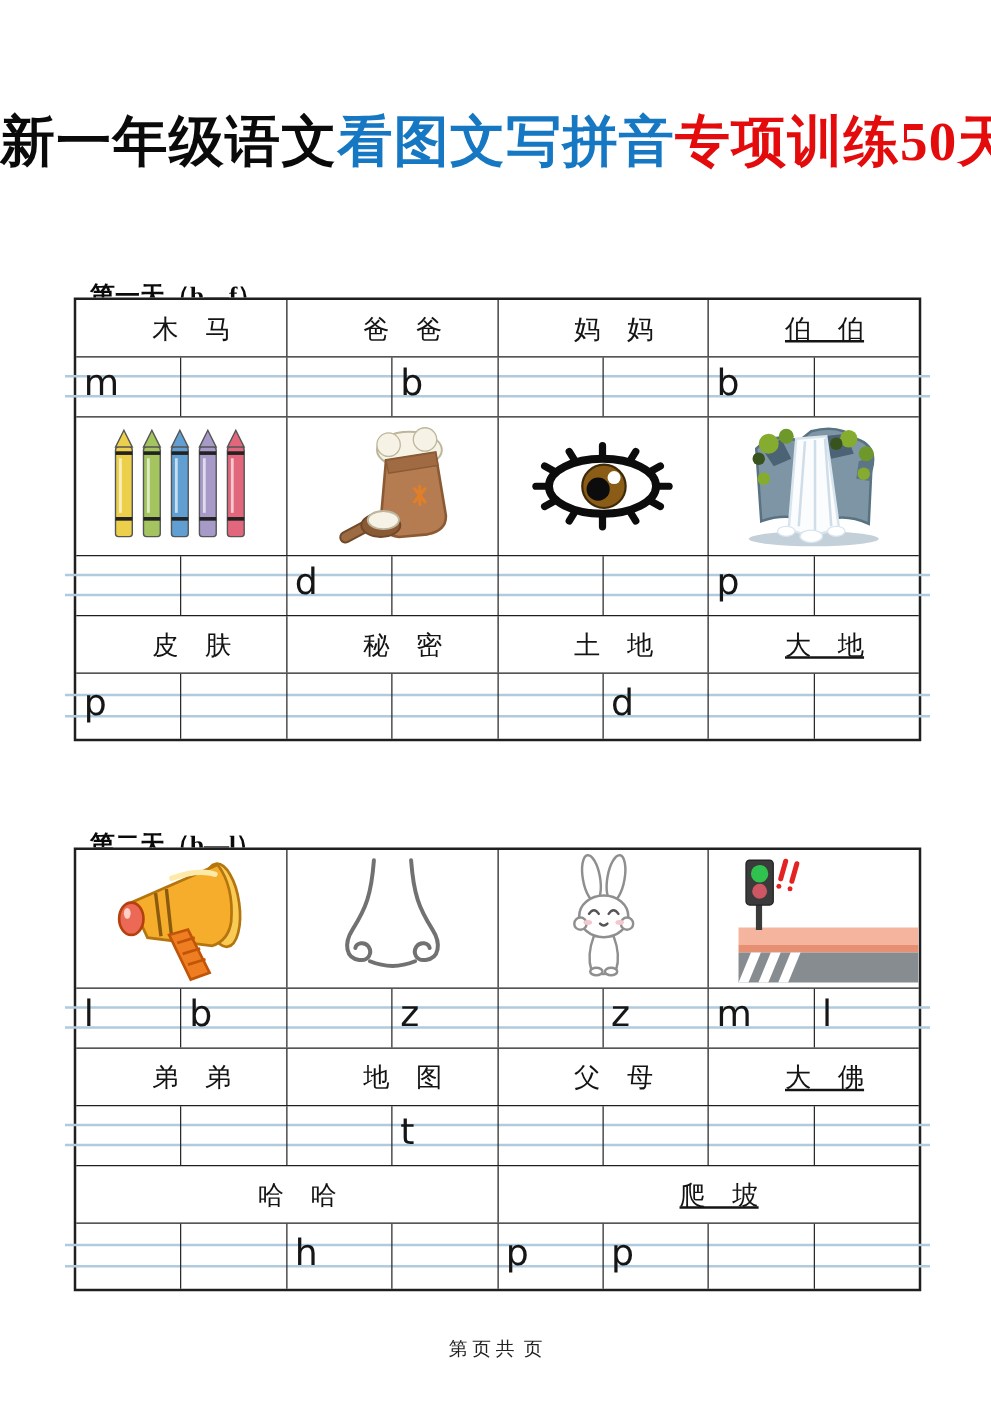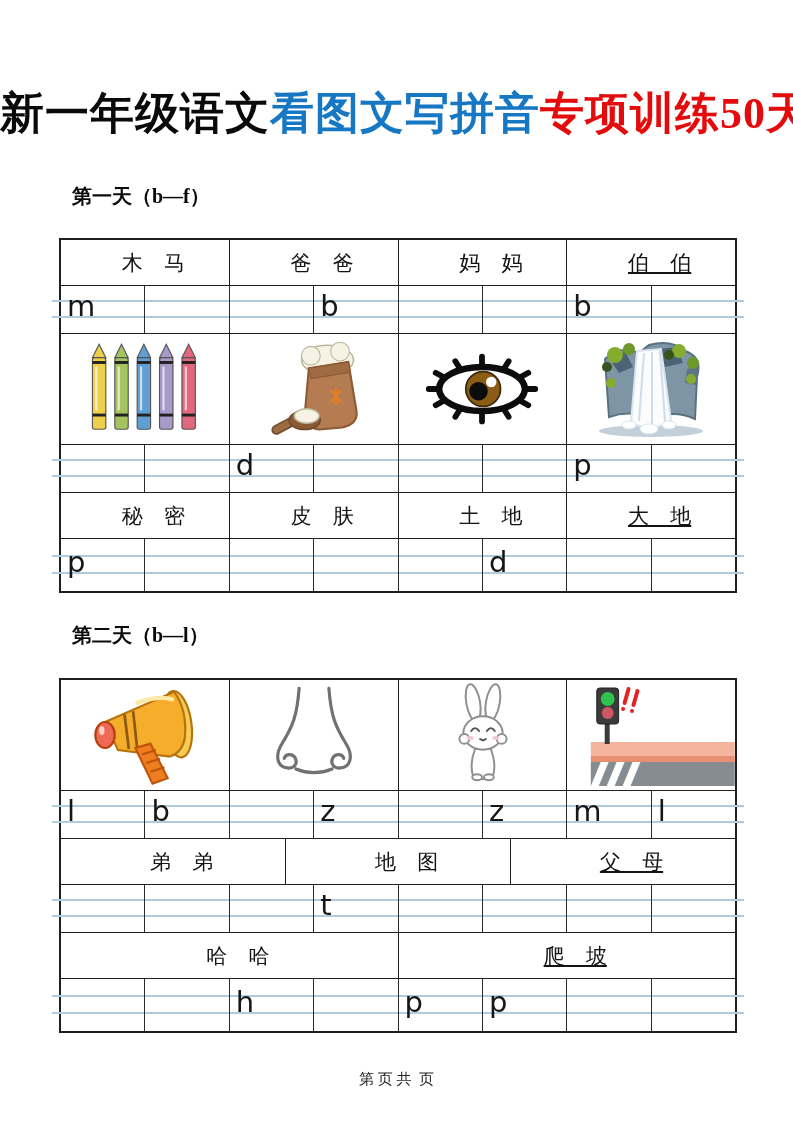--- a/index.html
+++ b/index.html
@@ -3,21 +3,21 @@
 <meta charset="utf-8">
 <style>
   html,body{margin:0;padding:0;background:#ffffff;}
   .page{position:relative;width:793px;height:1122px;background:#fff;overflow:hidden;
         font-family:"Liberation Serif","DejaVu Serif",serif;color:#111;}
   .title{position:absolute;top:84px;left:0;right:0;text-align:center;margin:0;
          font-size:44px;font-weight:bold;letter-spacing:1px;white-space:nowrap;}
   .t-black{color:#0a0a0a;}
   .t-blue{color:#1677c2;}
   .t-red{color:#e30b0b;}
-  .sec{position:absolute;left:72px;font-size:20px;font-weight:bold;color:#0a0a0a;}
+  .sec{position:absolute;left:72px;font-size:20px;font-weight:bold;color:#0a0a0a;margin-top:40px;}
   .tbl{position:absolute;left:59px;width:678px;border:2px solid #1f1f1f;background:#fff;box-sizing:border-box;}
   .row{display:flex;border-bottom:1.5px solid #1f1f1f;position:relative;}
   .row:last-child{border-bottom:none;}
   .wc{flex:1;display:flex;align-items:center;justify-content:center;
       border-right:1.5px solid #1f1f1f;font-size:21px;word-spacing:16px;color:#141414;padding-left:17px;}
   .ic{flex:1;display:flex;align-items:center;justify-content:center;
       border-right:1.5px solid #1f1f1f;overflow:hidden;}
   .sc{flex:1;position:relative;border-right:1.5px solid #2a2a2a;}
   .wc:last-child,.ic:last-child,.sc:last-child{border-right:none;text-decoration:underline;}
   .wrow, .wrow::before, .wrow::after{
@@ -212,22 +212,22 @@
         </div>
       <div class="sc">
           <span class="letter">p</span>
         </div>
       <div class="sc">
           <span class="letter"></span>
         </div>
     </div>
 
     <div class="row h45">
+      <div class="wc">皮 肤</div>
       <div class="wc">秘 密</div>
-      <div class="wc">皮 肤</div>
       <div class="wc">土 地</div>
       <div class="wc">大 地</div>
     </div>
 
     <div class="row wrow h52 r52">
       <div class="sc">
           <span class="letter">p</span>
         </div>
       <div class="sc">
           <span class="letter"></span>
@@ -356,20 +356,21 @@
         </div>
       <div class="sc">
           <span class="letter">l</span>
         </div>
     </div>
 
     <div class="row h45">
       <div class="wc">弟 弟</div>
       <div class="wc">地 图</div>
       <div class="wc">父 母</div>
+      <div class="wc">大 佛</div>
     </div>
 
     <div class="row wrow h47">
       <div class="sc">
           <span class="letter"></span>
         </div>
       <div class="sc">
           <span class="letter"></span>
         </div>
       <div class="sc">

